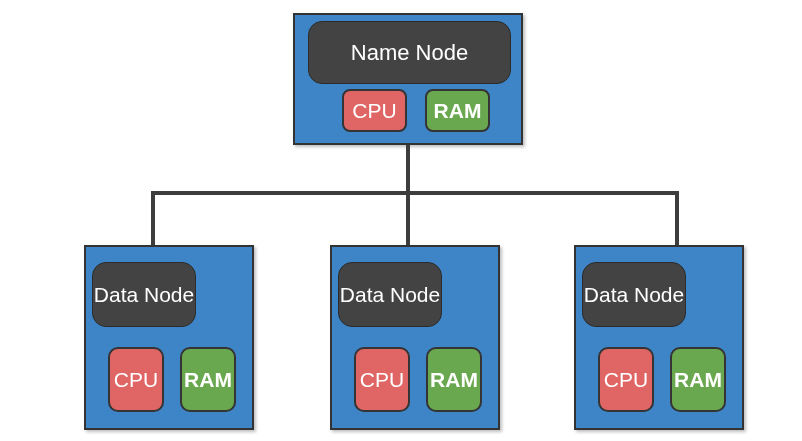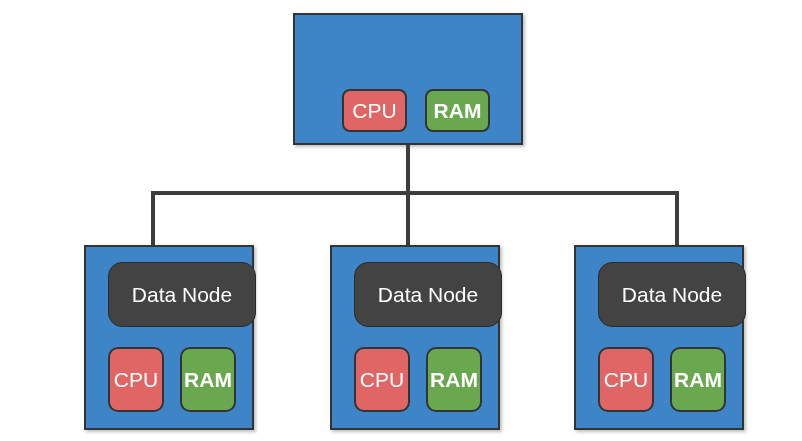--- a/index.html
+++ b/index.html
@@ -52,21 +52,21 @@
 
   
   .name-node{left:293px;top:13px;width:230px;height:132px;}
   .name-node .label-rect{left:13px;top:6px;width:203px;height:63px;}
   .name-node .chip{top:74px;width:65px;height:43px;border-radius:8px;}
   .name-node .chip.cpu{left:47px;}
   .name-node .chip.ram{left:130px;}
 
   
   .data-node{width:170px;height:185px;top:245px;}
-  .data-node .label-rect{left:22px;top:15px;width:148px;height:65px;font-size:21px;}
+  .data-node .label-rect{left:6px;top:15px;width:104px;height:65px;font-size:21px;}
   .data-node .chip{top:100px;width:56px;height:65px;}
   .data-node .chip.cpu{left:22px;}
   .data-node .chip.ram{left:94px;}
   .data-node-1{left:84px;}
   .data-node-2{left:330px;}
   .data-node-3{left:574px;}
 
   
   .line{position:absolute;background:var(--connector);}
   .stem        {left:406px;top:145px;width:4px;height:50px;}
@@ -74,20 +74,21 @@
   .drop-left   {left:151px;top:191px;width:4px;height:54px;}
   .drop-middle {left:406px;top:191px;width:4px;height:54px;}
   .drop-right  {left:675px;top:191px;width:4px;height:54px;}
 </style>
 </head>
 <body>
 
 <div class="canvas">
 
   <div class="node name-node">
+    <div class="label-rect">Name Node</div>
     <div class="chip cpu">CPU</div>
     <div class="chip ram">RAM</div>
   </div>
 
   <div class="line stem"></div>
   <div class="line bus"></div>
   <div class="line drop-left"></div>
   <div class="line drop-middle"></div>
   <div class="line drop-right"></div>
 

